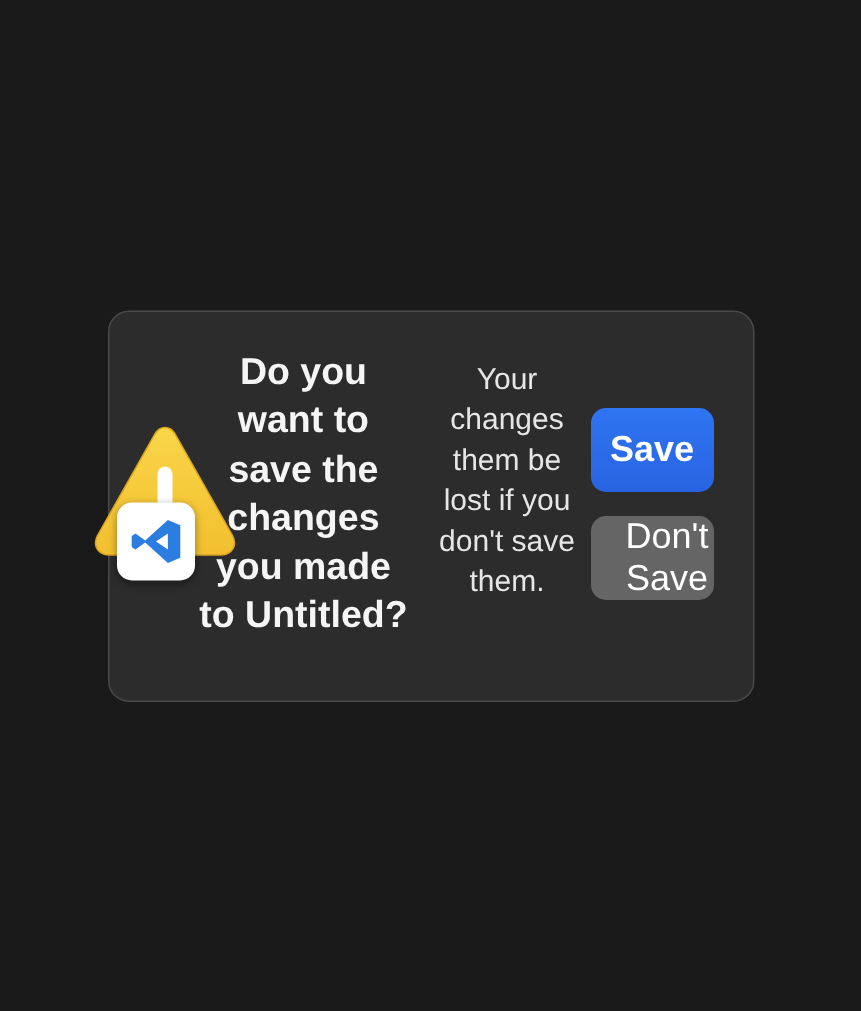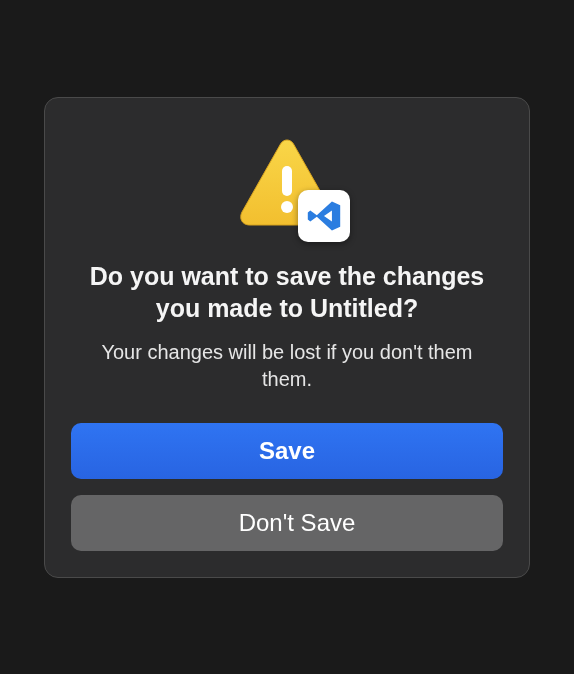--- a/index.html
+++ b/index.html
@@ -12,27 +12,27 @@
       width: 574px;
       height: 674px;
       background: #1a1a1a;
       font-family: -apple-system, BlinkMacSystemFont, "Segoe UI", "Helvetica Neue", Arial, sans-serif;
       display: flex;
       align-items: center;
       justify-content: center;
     }
 
     .dialog {
-      width: 486px;
+      width: 431px;
       background: #2c2c2d;
       border: 1px solid #4a4a4a;
       border-radius: 14px;
       padding: 24px 26px 26px 26px;
       display: flex;
-      flex-direction: column;
+      flex-direction: row;
       align-items: center;
     }
 
     .icon-area {
       position: relative;
       width: 110px;
       height: 100px;
       margin-top: 14px;
       margin-bottom: 24px;
     }
@@ -131,20 +131,20 @@
 
     <div class="app-badge">
       <svg width="36" height="36" viewBox="0 0 100 100">
         <path d="M72 10 L95 20 L95 80 L72 90 L30 52 L12 65 L5 60 L5 40 L12 35 L30 48 L72 10 Z M72 35 L50 50 L72 65 Z" fill="#2b7de0"></path>
       </svg>
     </div>
   </div>
 
   <h2 class="dialog-title">Do you want to save the changes you made to Untitled?</h2>
 
-  <p class="dialog-message">Your changes will be lost if you don't them them.</p>
+  <p class="dialog-message">Your changes them be lost if you don't save them.</p>
 
   <div class="button-stack">
     <button class="btn btn-primary">Save</button>
     <button class="btn btn-secondary">Don't Save</button>
   </div>
 
 </div>
 
 </body></html>

